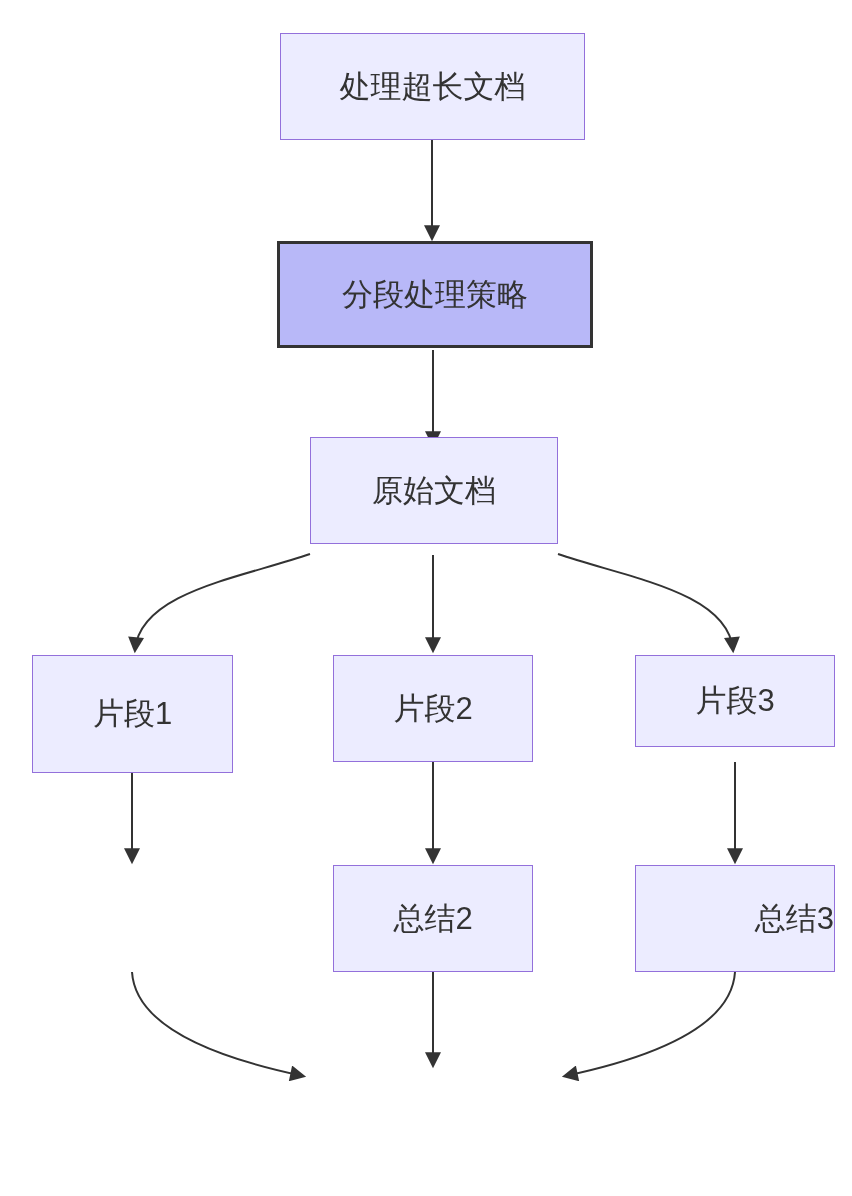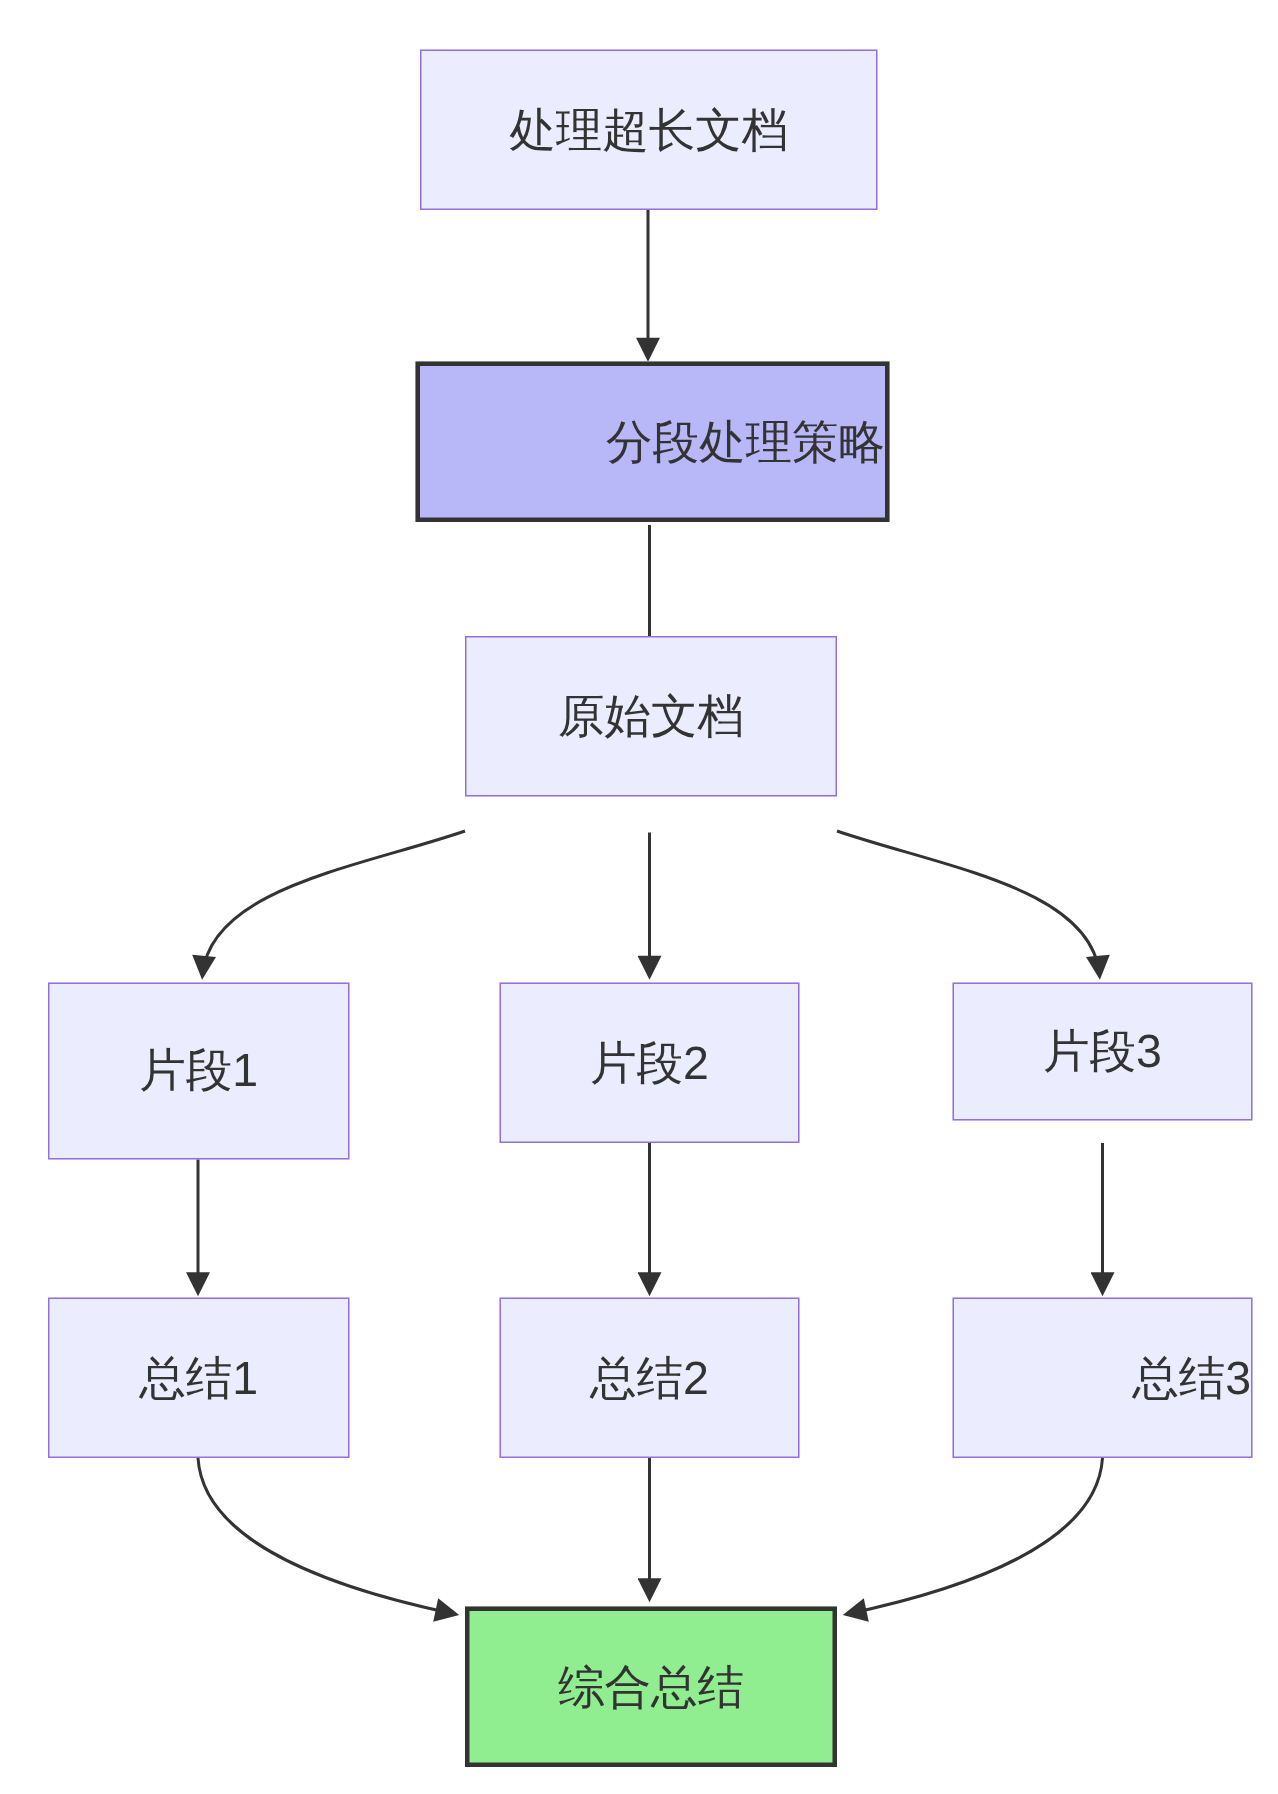--- a/index.html
+++ b/index.html
@@ -79,49 +79,43 @@
     <path class="edge" marker-end="url(#arrowhead)" d="M735,762 V861"></path>
     <path class="edge" marker-end="url(#arrowhead)" d="M132,972 C135,1020 198,1054 303,1076"></path>
     <path class="edge" marker-end="url(#arrowhead)" d="M433,972 V1065"></path>
     <path class="edge" marker-end="url(#arrowhead)" d="M735,972 C732,1020 669,1054 565,1076"></path>
   </svg>
 
   <div class="node default" style="left:280px; top:33px; width:305px; height:107px;">
     <span>处理超长文档</span>
   </div>
 
-  <div class="node accent" style="left:277px; top:241px; width:316px; height:107px;justify-content:flex-end;">
+  <div class="node accent" style="left:277px; top:241px; width:316px; height:107px;">
     <span>分段处理策略</span>
   </div>
 
-  <div class="node default" style="left:310px; top:424px; width:248px; height:107px;">
+  <div class="node default" style="left:310px; top:437px; width:248px; height:107px;">
     <span>原始文档</span>
   </div>
 
   <div class="node default" style="left:32px; top:655px; width:201px; height:118px;">
     <span>片段1</span>
   </div>
 
   <div class="node default" style="left:333px; top:655px; width:200px; height:107px;text-align:right;">
     <span>片段2</span>
   </div>
 
   <div class="node default" style="left:635px; top:655px; width:200px; height:92px;">
     <span>片段3</span>
   </div>
 
-  <div class="node default" style="left:32px; top:865px; width:201px; height:107px;">
-    <span>总结1</span>
-  </div>
 
   <div class="node default" style="left:333px; top:865px; width:200px; height:107px;">
     <span>总结2</span>
   </div>
 
   <div class="node default" style="left:635px; top:865px; width:200px; height:107px;justify-content:flex-end;">
     <span>总结3</span>
   </div>
 
-  <div class="node success" style="left:310px; top:1071px; width:248px; height:107px;">
-    <span>综合总结</span>
-  </div>
 
 </div>
 
 </body></html>

